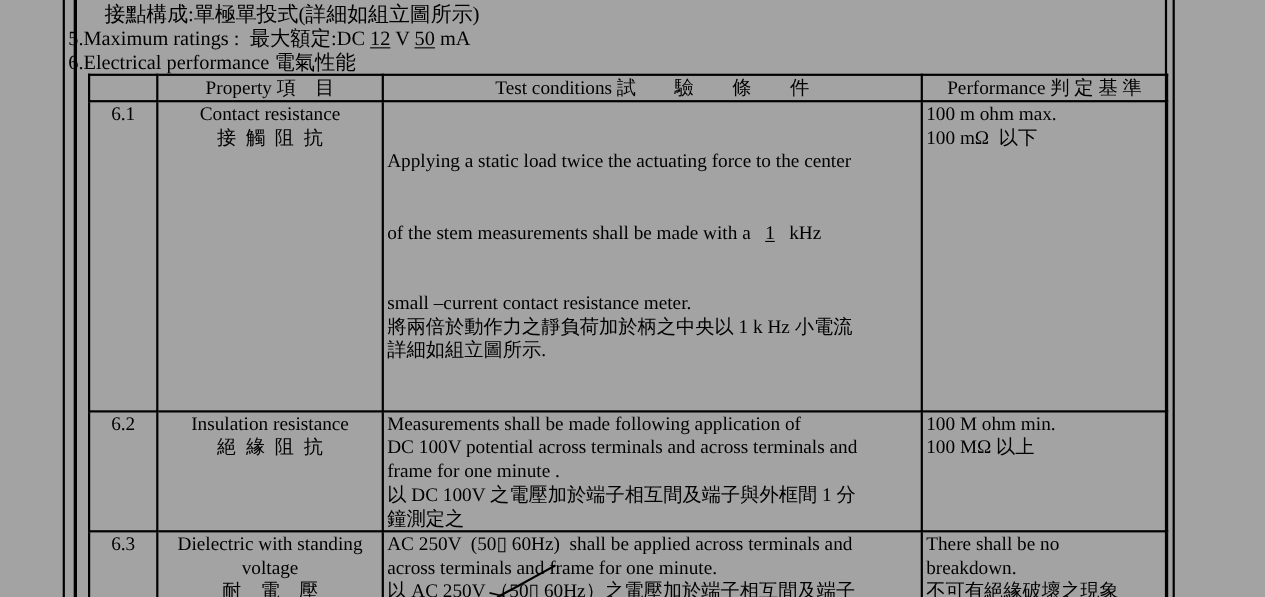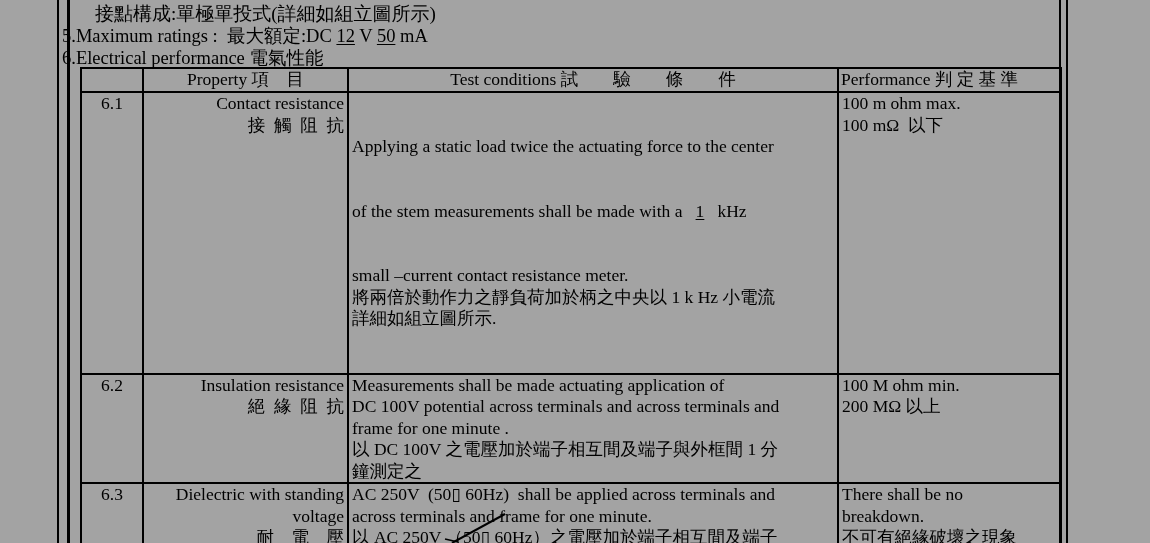--- a/index.html
+++ b/index.html
@@ -24,25 +24,25 @@
     position:absolute; left:80px; top:67px; width:980px;
     border-collapse:collapse; table-layout:fixed;
   }
   .spec td, .spec th {
     border:2px solid #000; vertical-align:top;
     font-weight:normal; padding:0 3px;
     font-size:17.5px; line-height:21.5px;
     white-space:pre-wrap; overflow:hidden;
   }
   .spec td div { white-space:pre-wrap; }
-  .spec th { vertical-align:middle; padding:0 2px; height:21px; font-size:17.5px; }
+  .spec th { vertical-align:middle; padding:0 14px; height:21px; font-size:17.5px; }
   .th-prop, .th-cond { text-align:center; }
-  .th-perf { text-align:left; }
+  .th-perf { text-align:center; }
   .c-num  { text-align:center; }
-  .c-prop { text-align:right; }
+  .c-prop { text-align:center; }
   .c-cond { padding-left:4px; }
   .c-perf { padding-left:4px; }
 
   .bounce-sketch { position:absolute; left:435px; top:503px; }
 </style>
 </head>
 <body>
 
 <div class="page">
 
@@ -77,22 +77,22 @@
         <div><div>Applying a static load twice the actuating force to the center</div></div>
         <div><span>of the stem measurements shall be made with a   </span><span class="u">1</span><span>   kHz</span></div>
         <div><div>small –current contact resistance meter.</div><div>將兩倍於動作力之靜負荷加於柄之中央以 1 k Hz 小電流</div><div>詳細如組立圖所示.</div></div>
       </td>
       <td class="c-perf"><div>100 m ohm max.</div><div>100 mΩ  以下</div></td>
     </tr>
 
     <tr style="height:109px">
       <td class="c-num">6.2</td>
       <td class="c-prop"><div>Insulation resistance</div><div>絕  緣  阻  抗</div></td>
-      <td class="c-cond"><div>Measurements shall be made actuating application of</div><div>DC 100V potential across terminals and across terminals and</div><div>frame for one minute .</div><div>以 DC 100V 之電壓加於端子相互間及端子與外框間 1 分</div><div>鐘測定之</div></td>
-      <td class="c-perf"><div>100 M ohm min.</div><div>200 MΩ 以上</div></td>
+      <td class="c-cond"><div>Measurements shall be made following application of</div><div>DC 100V potential across terminals and across terminals and</div><div>frame for one minute .</div><div>以 DC 100V 之電壓加於端子相互間及端子與外框間 1 分</div><div>鐘測定之</div></td>
+      <td class="c-perf"><div>100 M ohm min.</div><div>100 MΩ 以上</div></td>
     </tr>
 
     <tr style="height:90px">
       <td class="c-num">6.3</td>
       <td class="c-prop"><div>Dielectric with standing</div><div>voltage</div><div>耐　電　壓</div></td>
       <td class="c-cond"><div>AC 250V  (50▯ 60Hz)  shall be applied across terminals and</div><div>across terminals and frame for one minute.</div><div>以 AC 250V （50▯ 60Hz）之電壓加於端子相互間及端子</div></td>
       <td class="c-perf"><div>There shall be no</div><div>breakdown.</div><div>不可有絕緣破壞之現象</div></td>
     </tr>
 
   </tbody>

